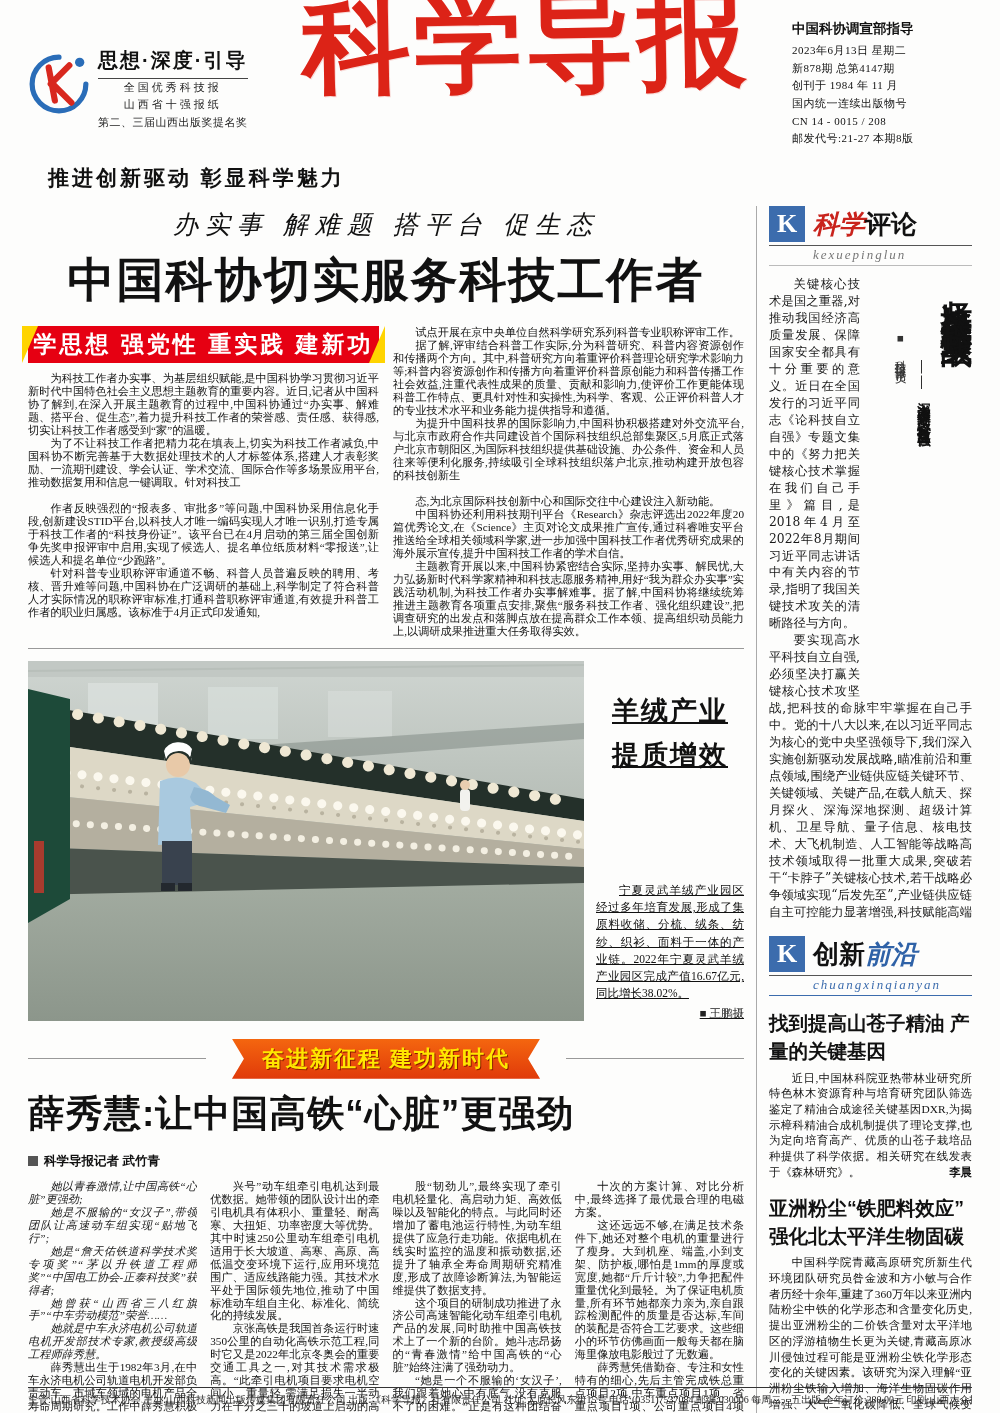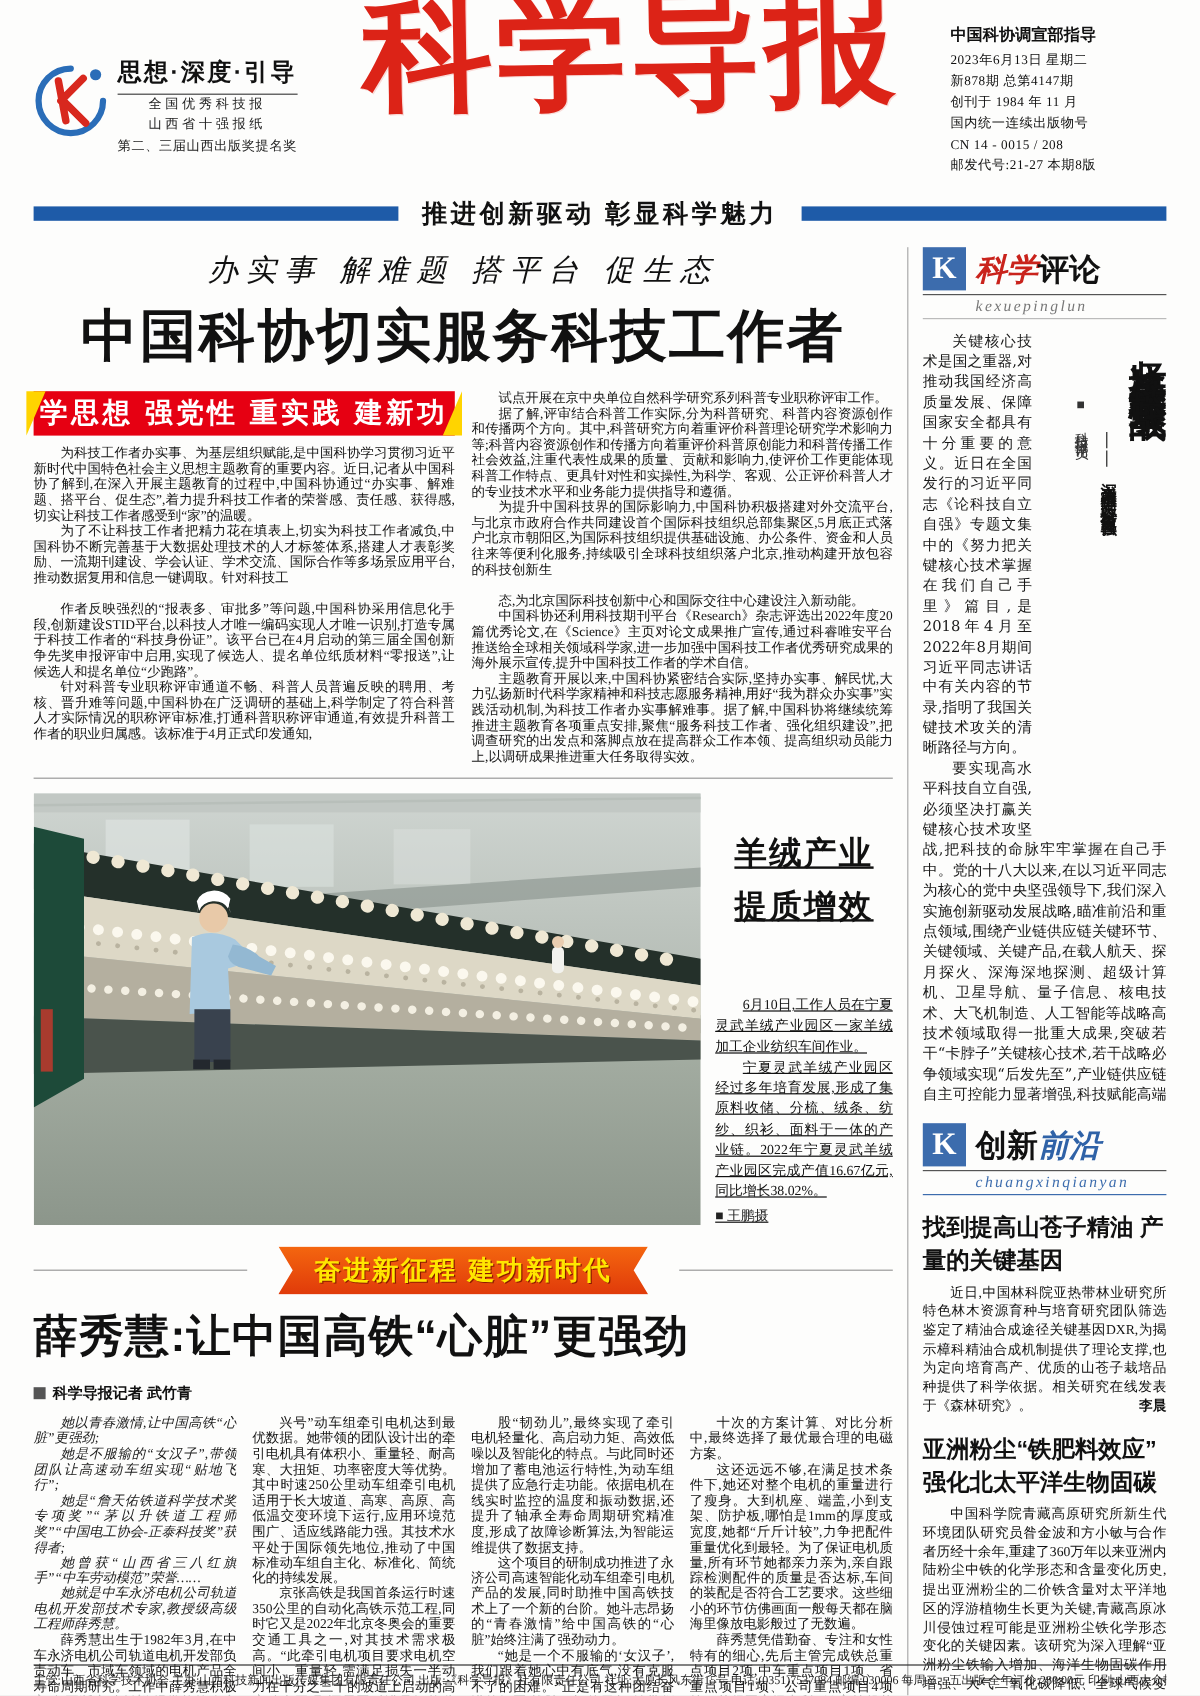--- a/index.html
+++ b/index.html
@@ -23,21 +23,21 @@
               font-family:"Liberation Serif",serif; font-size:42px; color:#d9d9d9;
               letter-spacing:26px; white-space:nowrap; z-index:0; }
   .title-cn { position:absolute; left:50%; transform:translateX(-50%) rotate(-1deg); top:-18px;
               font-family:"DejaVu Serif",serif; font-weight:700; font-size:108px; line-height:1.1;
               color:#dc2317; letter-spacing:4px; white-space:nowrap; z-index:1;
               text-shadow:1px 1px 0 #e8564c33; }
   .mh-right { width:180px; padding-top:18px; }
   .guide { font-family:"Liberation Sans",sans-serif; font-size:13.5px; font-weight:700; margin-bottom:4px; }
   .pubinfo div { font-size:11px; line-height:1.6; color:#111; letter-spacing:0.5px; }
 
-  .blue-bar-row { display:flex; align-items:center; margin-top:14px; }
+  .blue-bar-row { display:flex; align-items:flex-start; margin-top:14px;flex-direction:column; }
   .bluebar { flex:1; height:12px; background:#1e5ba8; }
   .bar-slogan { font-family:"Liberation Sans",sans-serif; font-size:21px; font-weight:700;
                 padding:0 20px; letter-spacing:3px; white-space:nowrap; }
 
   
   .main { display:flex; margin-top:14px; }
   .left-region { width:716px; }
   .right-region { flex:1; margin-left:12px; border-left:1px solid #aaa; padding-left:12px; }
 
   
@@ -62,21 +62,21 @@
 
   
   .photo-section { display:flex; gap:12px; margin-top:12px; }
   .photo { width:556px; height:360px; flex:0 0 auto; overflow:hidden; }
   .photo svg { display:block; width:100%; height:100%; }
   .photo-side { flex:1; display:flex; flex-direction:column;text-decoration:underline; }
   .photo-title { text-align:center; margin-top:28px; font-family:"Liberation Sans",sans-serif;
                  font-size:27px; font-weight:800; line-height:1.65; letter-spacing:2px; }
   .photo-caption { margin-top:auto; }
   .photo-caption p { font-size:11.5px; line-height:1.5; text-align:justify; text-indent:2em; }
-  .photo-credit { text-align:left; font-size:11.5px; margin-top:3px; color:#222; }
+  .photo-credit { text-align:right; font-size:11.5px; margin-top:3px; color:#222; }
 
   
   .ribbon-row { display:flex; align-items:center; margin:18px 0 10px; }
   .rule { flex:1; height:1px; background:#999; }
   .ribbon { margin:0 26px; position:relative; background:linear-gradient(#f4660f,#e03a0a);
             color:#ffe600; font-family:"Liberation Sans",sans-serif; font-weight:900;
             font-size:22px; letter-spacing:2px; padding:5px 30px; white-space:nowrap;
             clip-path:polygon(0 0,100% 0,calc(100% - 12px) 50%,100% 100%,0 100%,12px 50%);
             text-shadow:1px 1px 0 #8a1a00; }
 
@@ -269,21 +269,20 @@
 
             <path d="M0 10 L556 4" stroke="#b8bfba" stroke-width="2"></path>
           </svg>
         </div>
         <div class="photo-side">
           <div class="photo-title">
             <div>羊绒产业</div>
             <div>提质增效</div>
           </div>
           <div class="photo-caption">
-              <p>6月10日,工作人员在宁夏灵武羊绒产业园区一家羊绒加工企业纺织车间作业。</p>
               <p>宁夏灵武羊绒产业园区经过多年培育发展,形成了集原料收储、分梳、绒条、纺纱、织衫、面料于一体的产业链。2022年宁夏灵武羊绒产业园区完成产值16.67亿元,同比增长38.02%。</p>
             </div>
           <div class="photo-credit">■ 王鹏摄</div>
         </div>
       </section>
 
       <div class="ribbon-row">
         <div class="rule"></div>
         <div class="ribbon"><span>奋进新征程 建功新时代</span></div>
         <div class="rule"></div>

